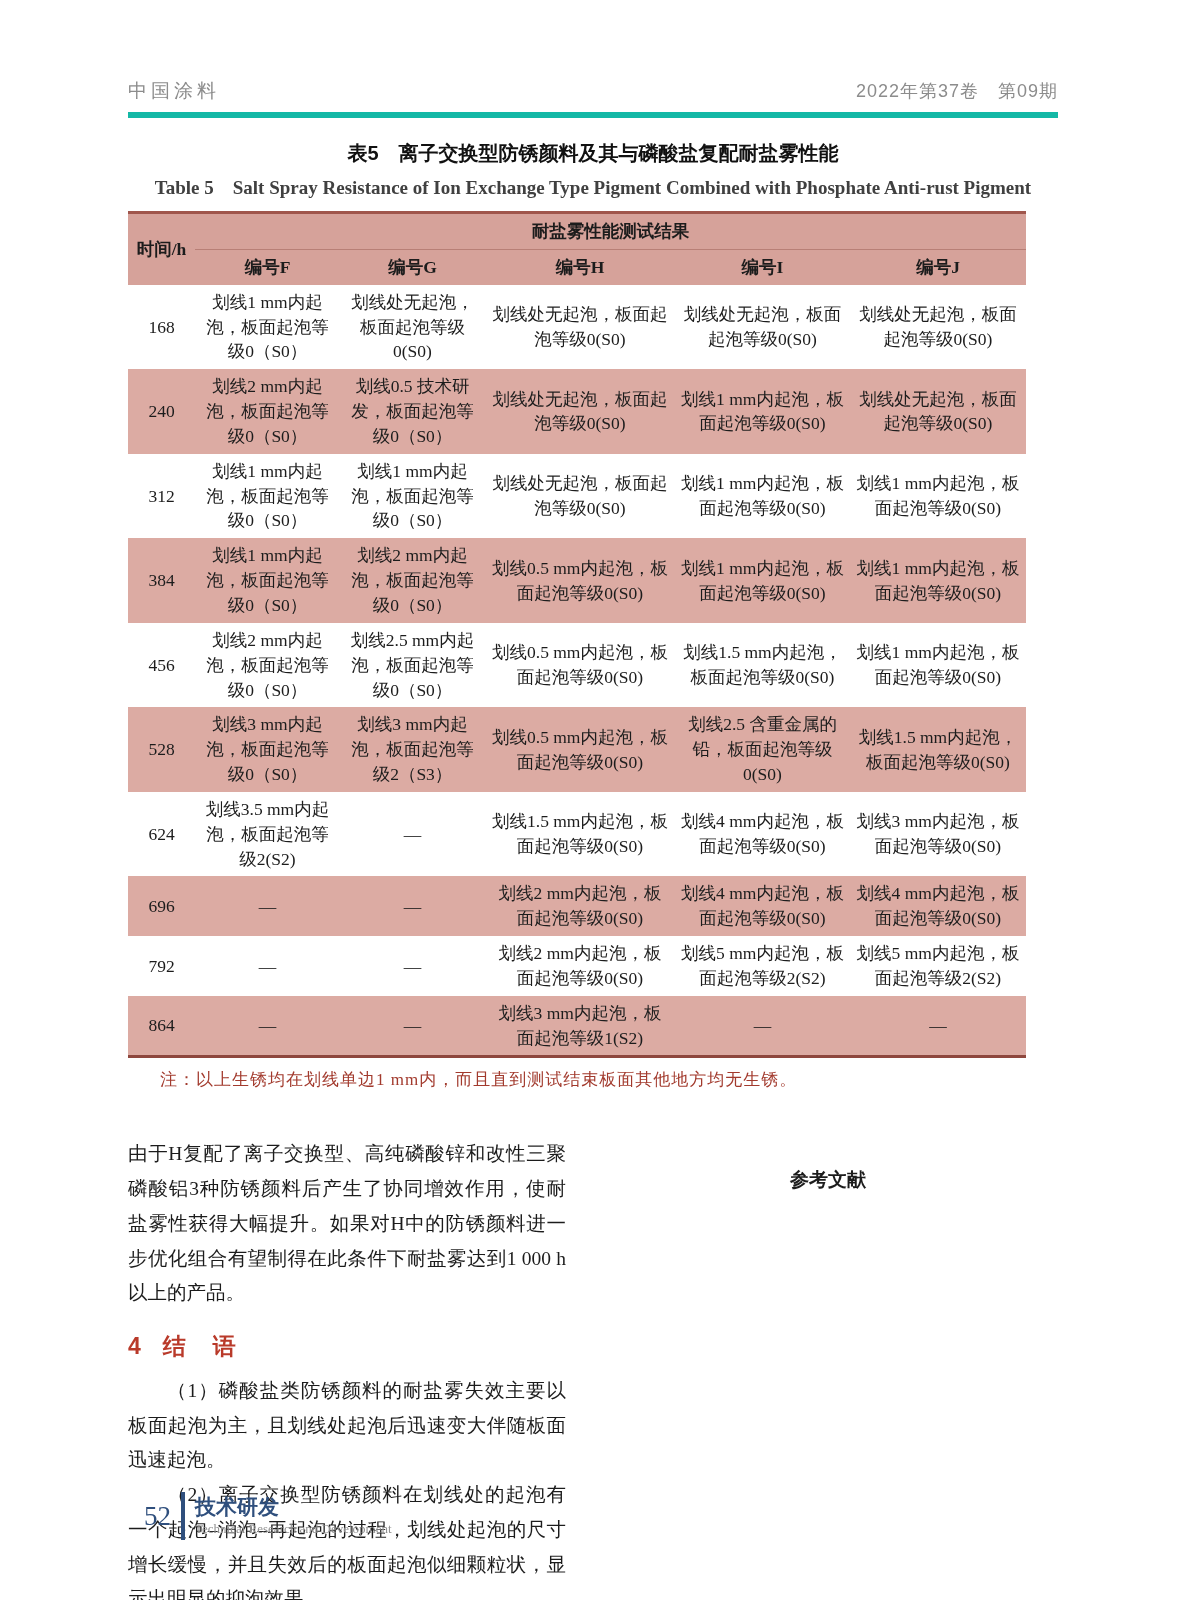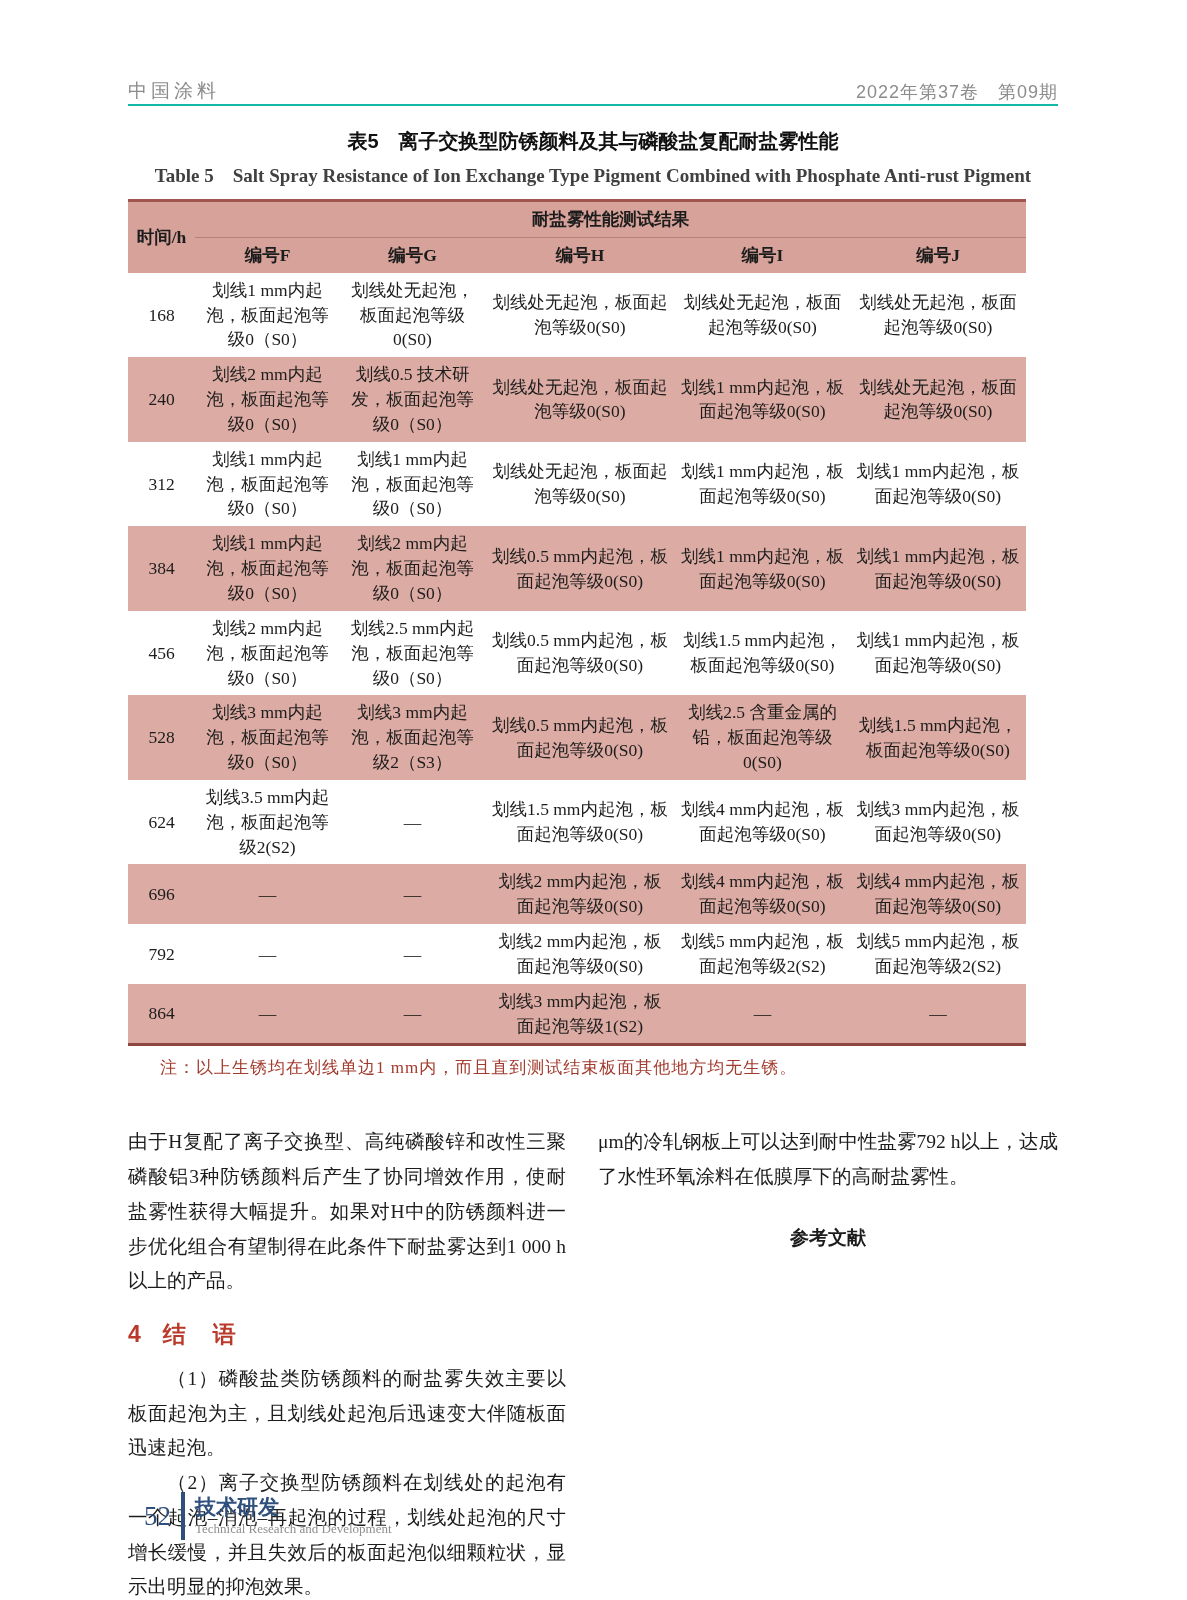--- a/index.html
+++ b/index.html
@@ -4,22 +4,22 @@
 <style>
   html,body{margin:0;padding:0;}
   body{
     width:1187px;height:1600px;background:#ffffff;position:relative;
     font-family:"Liberation Serif","DejaVu Serif",serif;color:#1c1c1c;
     -webkit-font-smoothing:antialiased;
   }
   .content{position:absolute;left:128px;top:0;width:930px;}
 
   
-  .runhead{display:flex;justify-content:space-between;align-items:flex-end;
-    padding-top:78px;padding-bottom:0;border-bottom:2px solid #14b8a6;}
+  .runhead{display:flex;justify-content:space-between;align-items:center;
+    padding-top:78px;padding-bottom:8px;border-bottom:6px solid #14b8a6;}
   .runhead .journal{font-size:19px;color:#8c8c8c;letter-spacing:4px;
     font-family:"Liberation Sans","DejaVu Sans",sans-serif;}
   .runhead .issue{font-size:18px;color:#8c8c8c;letter-spacing:1px;
     font-family:"Liberation Sans","DejaVu Sans",sans-serif;}
 
   
   .tbl-title-zh{margin-top:22px;text-align:center;font-size:20px;font-weight:bold;
     font-family:"Liberation Sans","DejaVu Sans",sans-serif;color:#111;}
   .tbl-title-en{margin-top:8px;text-align:center;font-size:19px;font-weight:bold;
     font-family:"Liberation Serif","DejaVu Serif",serif;color:#404040;}
@@ -190,21 +190,20 @@
     <div class="col-left">
       <p>由于H复配了离子交换型、高纯磷酸锌和改性三聚磷酸铝3种防锈颜料后产生了协同增效作用，使耐盐雾性获得大幅提升。如果对H中的防锈颜料进一步优化组合有望制得在此条件下耐盐雾达到1 000 h以上的产品。</p>
       <div class="sec-head">
         <span class="sec-num">4</span><span class="sec-title">结　语</span>
       </div>
       <p class="indent">（1）磷酸盐类防锈颜料的耐盐雾失效主要以板面起泡为主，且划线处起泡后迅速变大伴随板面迅速起泡。</p>
       <p class="indent">（2）离子交换型防锈颜料在划线处的起泡有一个起泡–消泡–再起泡的过程，划线处起泡的尺寸增长缓慢，并且失效后的板面起泡似细颗粒状，显示出明显的抑泡效果。</p>
 
     </div>
     <div class="col-right">
-      <p>μm的冷轧钢板上可以达到耐中性盐雾792 h以上，达成了水性环氧涂料在低膜厚下的高耐盐雾性。</p>
       <div class="ref-head">参考文献</div>
 
     </div>
   </div>
 
 </div>
 
 <div class="footer">
   <span class="pageno">52</span>
   <span class="bar"></span>

